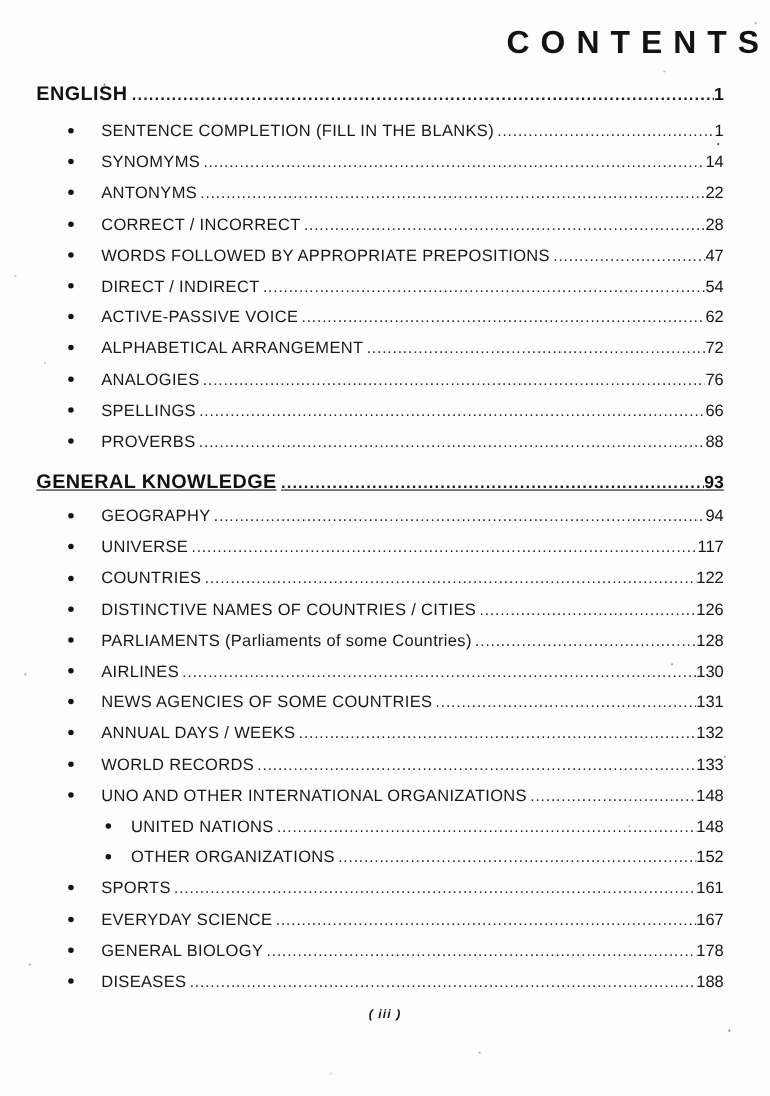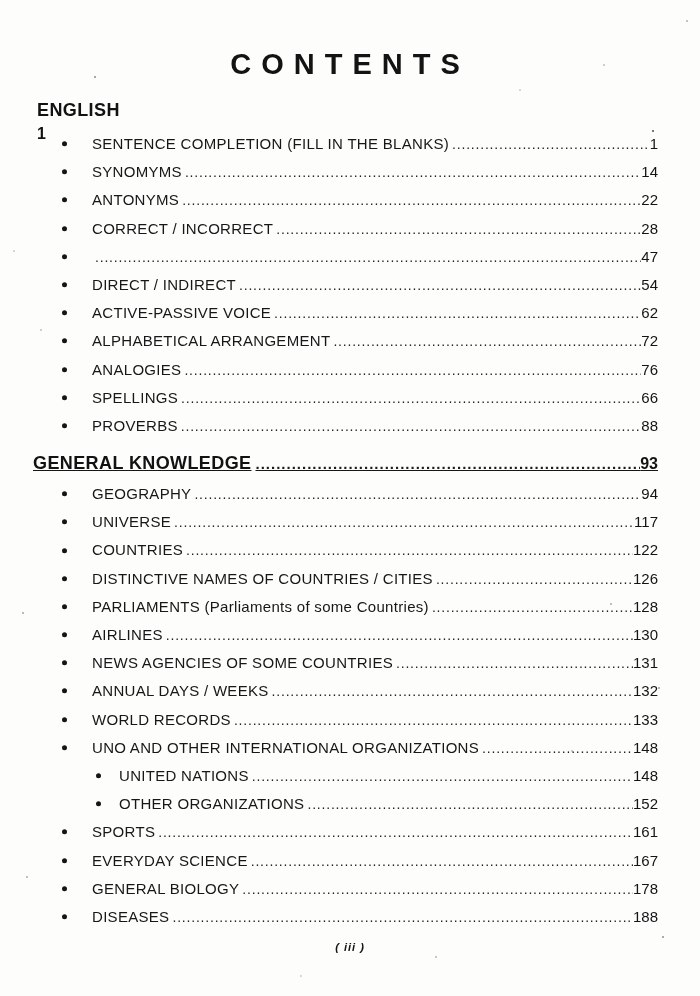--- a/index.html
+++ b/index.html
@@ -19,34 +19,34 @@
     box-shadow:
       603px 64px 0 #bdbdbd, 94px 76px 0 #8a8a8a, 519px 89px 0 #cccccc,
       652px 130px 0 #4a4a4a, 686px 20px 0 #b0b0b0, 610px 603px 0 #a8a8a8,
       22px 612px 0 #a3a3a3, 658px 687px 0 #9f9f9f, 26px 876px 0 #ababab,
       662px 936px 0 #8f8f8f, 435px 956px 0 #b5b5b5, 40px 329px 0 #c0c0c0,
       13px 250px 0 #c8c8c8, 147px 604px 0 #c4c4c4, 571px 750px 0 #bcbcbc,
       300px 975px 0 #cfcfcf;
   }
 
   .title {
-    margin: 0; padding-top: 46px;
+    margin: 0; padding-top: 21px;
     height: 36px; line-height: 36px;
-    text-align: center;
+    text-align: right;
     font-size: 29px; font-weight: bold;
     letter-spacing: 10px;
     color: #131313;
   }
 
   .toc { padding: 0 42px 0 33px; }
 
   .row { display: flex; align-items: baseline; position: relative; min-width: 0; }
 
   .row.heading { height: 24px; }
-  .row.heading.s0 { margin-top: 16px; flex-direction: column; }
+  .row.heading.s0 { margin-top: 16px; }
   .row.heading.s1 { margin-top: 11px; text-decoration: underline; }
   .h-label {
     font-size: 18px; font-weight: bold; letter-spacing: 0.4px;
     line-height: 24px; white-space: nowrap; color: #121212;
   }
   .h-leader {
     flex: 1 1 auto; min-width: 0; overflow: hidden; white-space: nowrap;
     font-size: 15px; font-weight: bold; letter-spacing: 1px;
     line-height: 24px; margin-left: 4px; color: #1c1c1c;
   }
@@ -119,20 +119,21 @@
     <span class="i-page">22</span>
   </div>
         <div class="row item l1">
     <span class="bullet"></span>
     <span class="i-label">CORRECT / INCORRECT</span>
     <span class="leader">........................................................................................................................................................................................................</span>
     <span class="i-page">28</span>
   </div>
         <div class="row item l1">
     <span class="bullet"></span>
+    <span class="i-label">WORDS FOLLOWED BY APPROPRIATE PREPOSITIONS</span>
     <span class="leader">........................................................................................................................................................................................................</span>
     <span class="i-page">47</span>
   </div>
         <div class="row item l1">
     <span class="bullet"></span>
     <span class="i-label">DIRECT / INDIRECT</span>
     <span class="leader">........................................................................................................................................................................................................</span>
     <span class="i-page">54</span>
   </div>
         <div class="row item l1">

